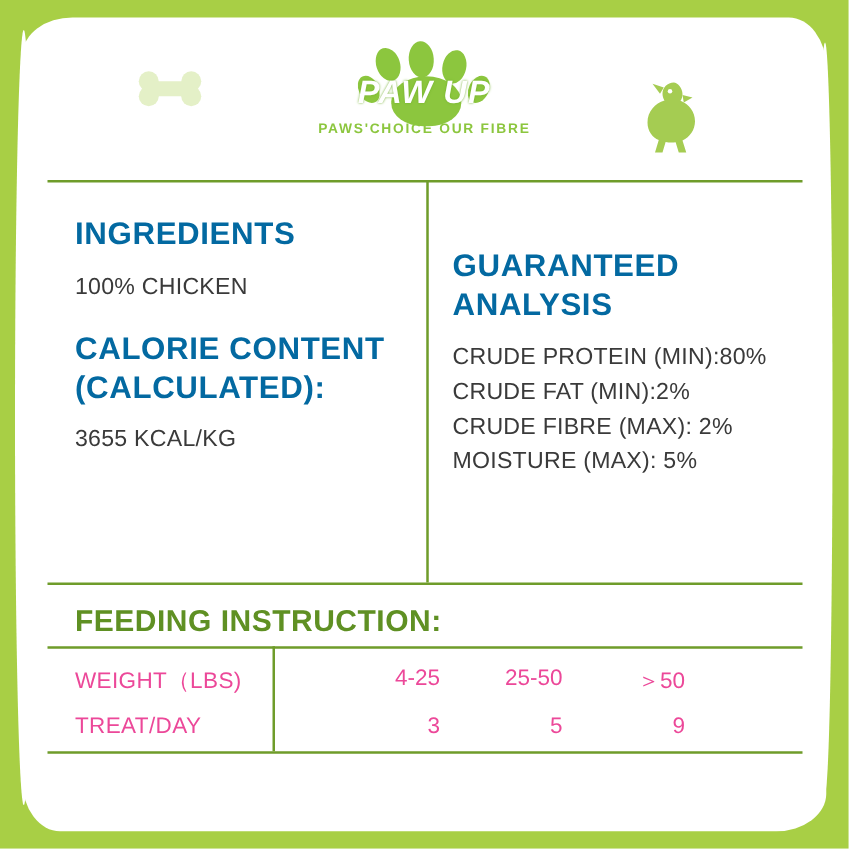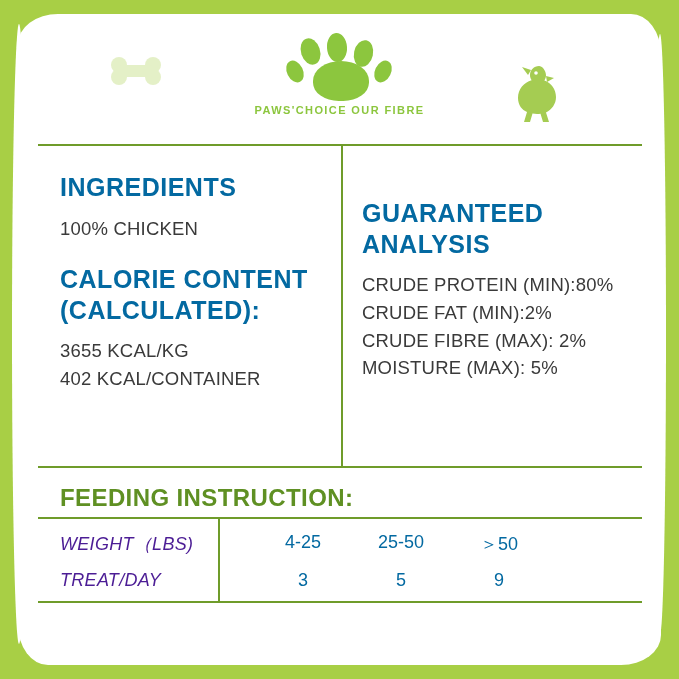--- a/index.html
+++ b/index.html
@@ -198,33 +198,32 @@
     width: 570px;
   }
   .feed-row {
     display: flex;
     align-items: center;
     height: 36px;
   }
   .feed-label {
     width: 160px;
     font-size: 18px;
-    color: #4c1d95;
+    color: #ec4899;
     letter-spacing: .3px;
-    font-style: italic;
   }
   .feed-cells {
     display: flex;
     flex: 1;
   }
   .feed-cell {
     width: 98px;
-    text-align: center;
+    text-align: right;
     font-size: 18px;
-    color: #0369a1;
+    color: #ec4899;
   }
   .feed-cell.first { margin-left: 34px; }
 </style>
 </head>
 <body>
 
 <div class="label">
   <div class="panel">
 
     <div class="header">
@@ -250,38 +249,38 @@
 
       <div class="brand">
         <div class="paws">
           <span class="paw-pad p5"></span>
           <span class="paw-pad p1"></span>
           <span class="paw-pad p2"></span>
           <span class="paw-pad p3"></span>
           <span class="paw-pad p4"></span>
           <span class="p-main"></span>
         </div>
+        <div class="brand-name">PAW UP</div>
         <div class="brand-tagline">PAWS'CHOICE  OUR FIBRE</div>
       </div>
     </div>
 
     <div class="hr hr-top"></div>
     <div class="hr hr-mid"></div>
     <div class="hr hr-feed"></div>
     <div class="hr hr-bottom"></div>
     <div class="vr vr-center"></div>
     <div class="vr vr-feed"></div>
 
     <div class="col-left">
       <div class="head">INGREDIENTS</div>
       <div class="body-line">100% CHICKEN</div>
       <div class="gap"></div>
       <div class="head">CALORIE CONTENT (CALCULATED):</div>
       <div class="body-line">3655 KCAL/KG</div>
-      <div class="body-line">402 KCAL/CONTAINER</div>
     </div>
 
     <div class="col-right">
       <div class="head">GUARANTEED ANALYSIS</div>
       <div class="body-line">CRUDE PROTEIN (MIN):80%</div>
       <div class="body-line">CRUDE FAT (MIN):2%</div>
       <div class="body-line">CRUDE FIBRE (MAX): 2%</div>
       <div class="body-line">MOISTURE (MAX): 5%</div>
     </div>
 

